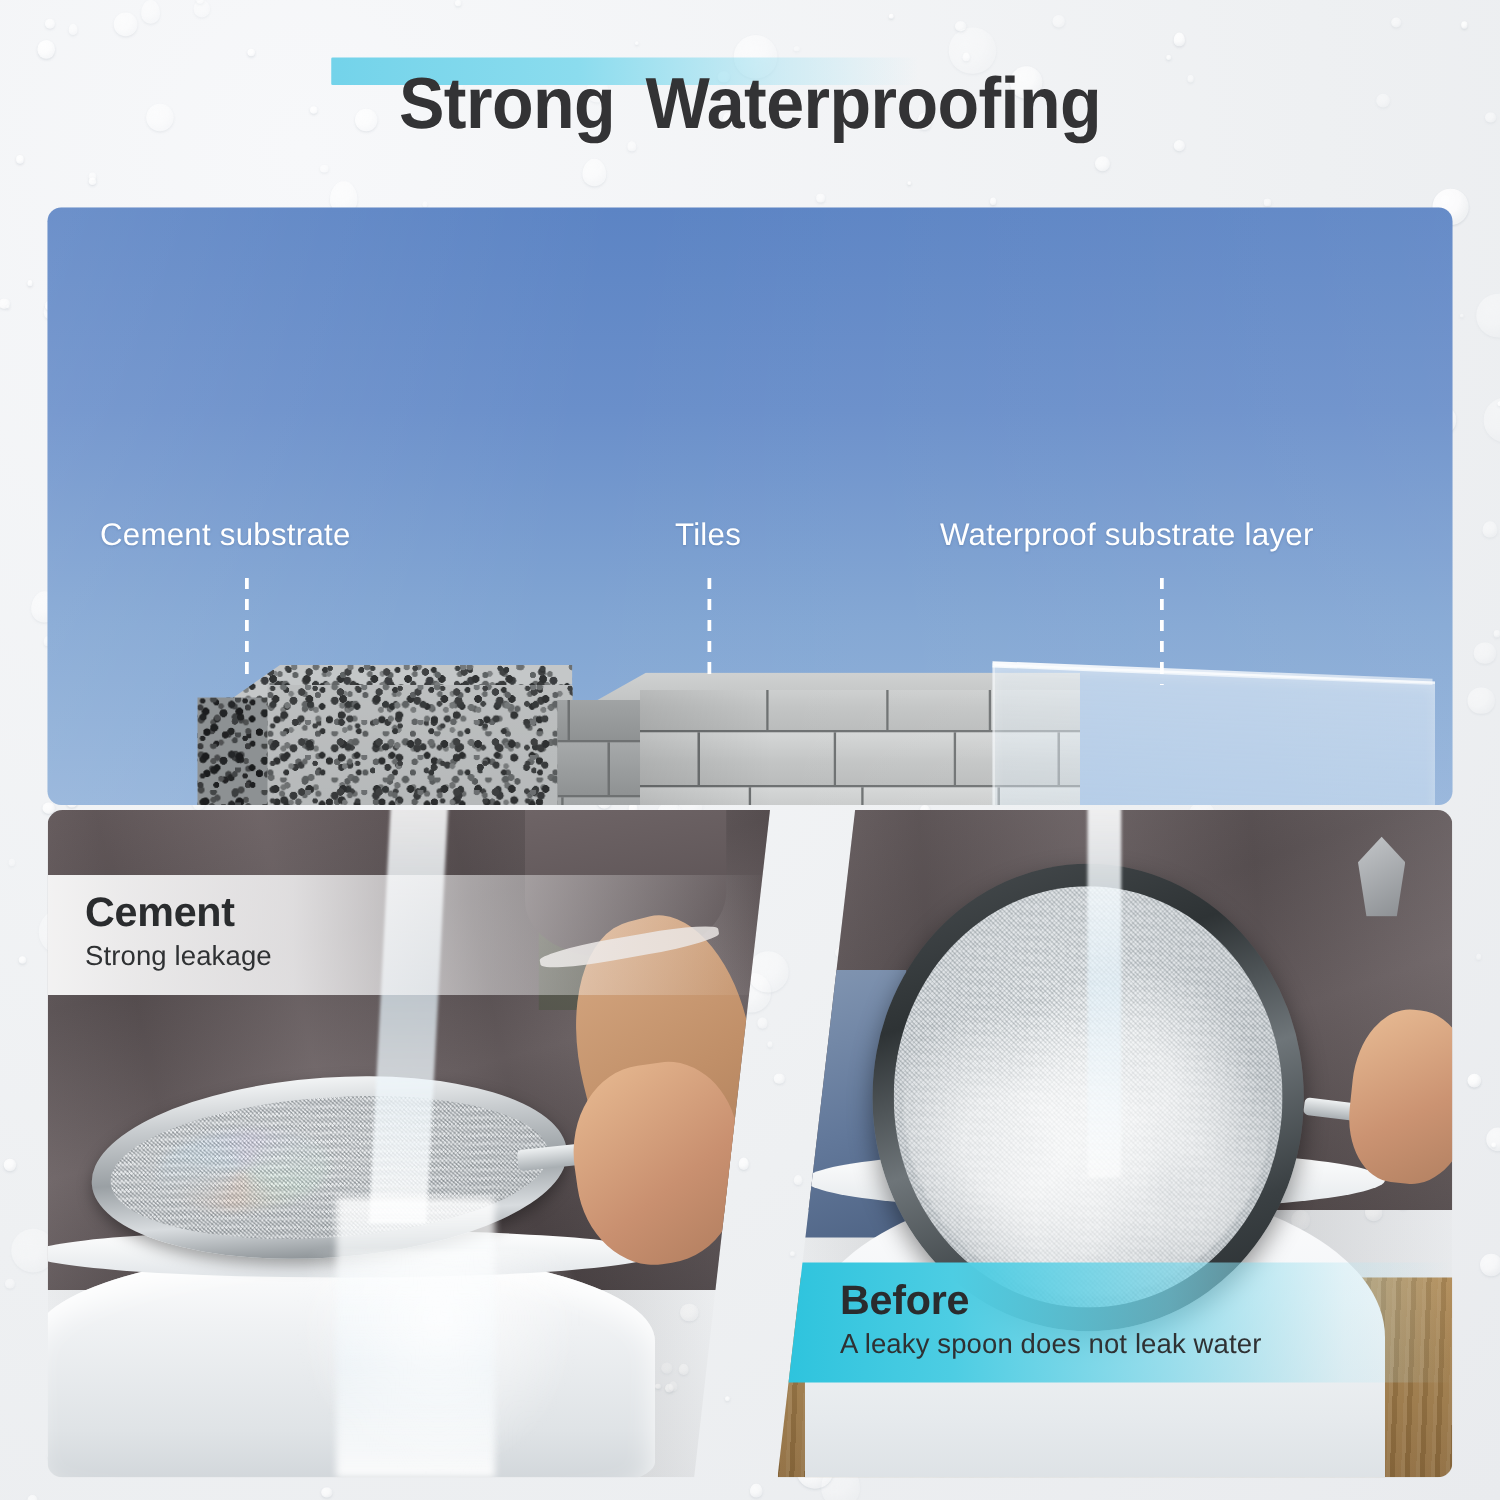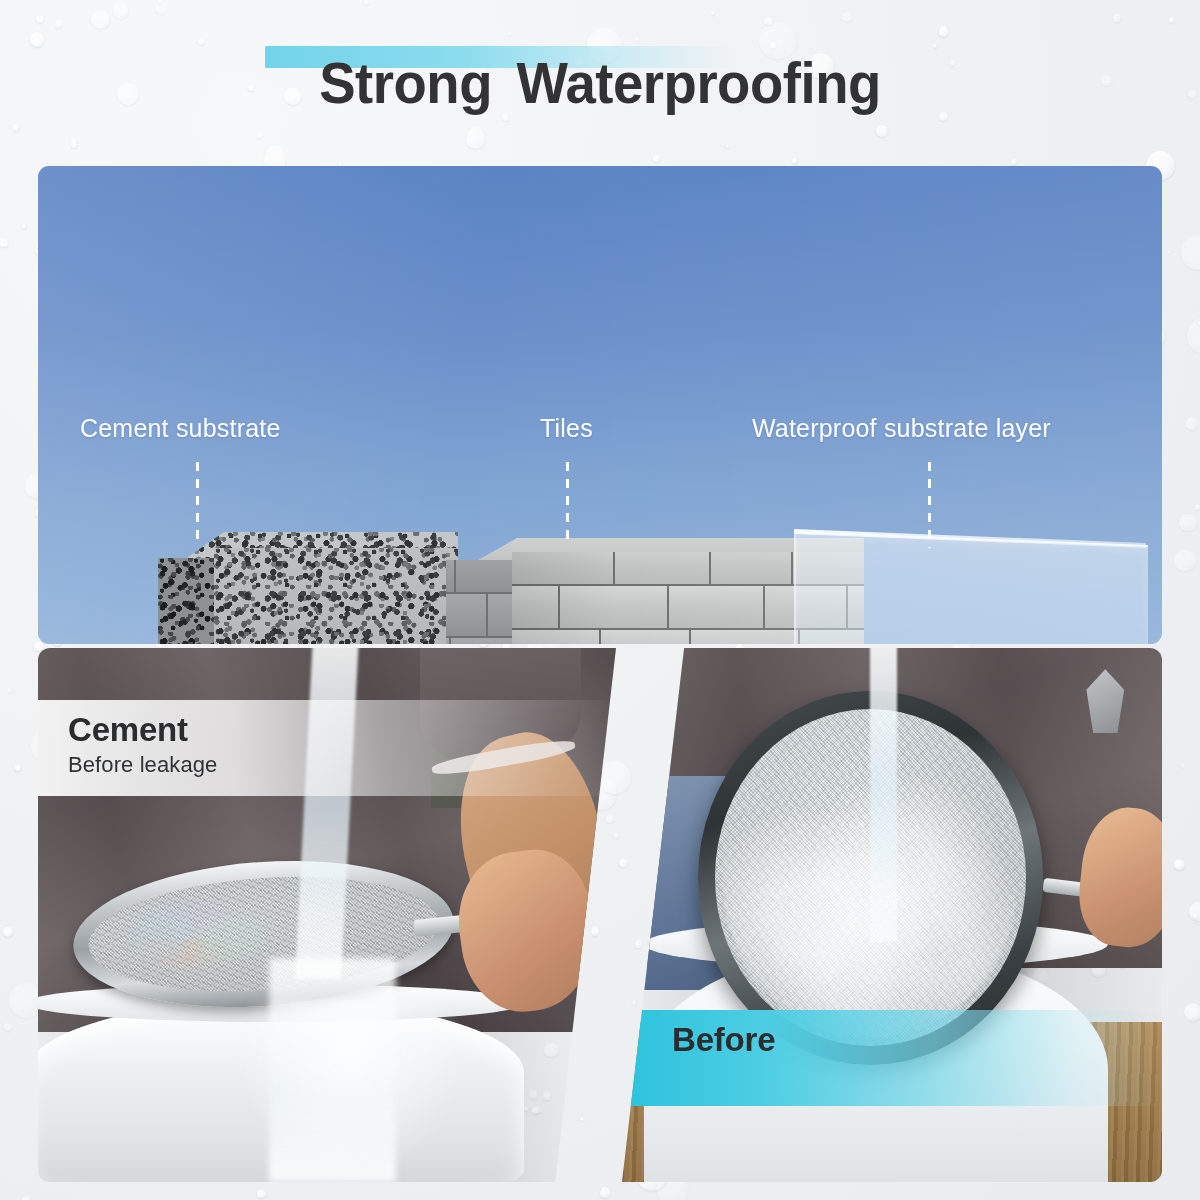--- a/index.html
+++ b/index.html
@@ -768,21 +768,21 @@
         <div class="b-handle"></div>
         <div class="b-hand2"></div>
 
         <div class="b-stream"></div>
         <div class="b-fall"></div>
         <div class="b-splash"></div>
       </div>
 
       <div class="band band-before">
         <div class="band-title">Cement</div>
-        <div class="band-sub">Before leakage</div>
+        <div class="band-sub">Strong leakage</div>
       </div>
     </div>
 
     <div class="photo after">
       <div class="ph-inner">
         <div class="a-shirt"></div>
         <div class="a-shirt-fold"></div>
         <div class="a-badge"></div>
         <div class="a-jeans2"></div>
         <div class="a-wood"></div>
@@ -795,16 +795,17 @@
           <div class="a-mesh"></div>
           <div class="a-water"></div>
         </div>
         <div class="a-handle"></div>
         <div class="a-hand"></div>
         <div class="a-stream"></div>
       </div>
 
       <div class="band band-after">
         <div class="band-title">Before</div>
+        <div class="band-sub">A leaky spoon does not leak water</div>
       </div>
     </div>
   </div>
 </div>
 
 </body></html>

